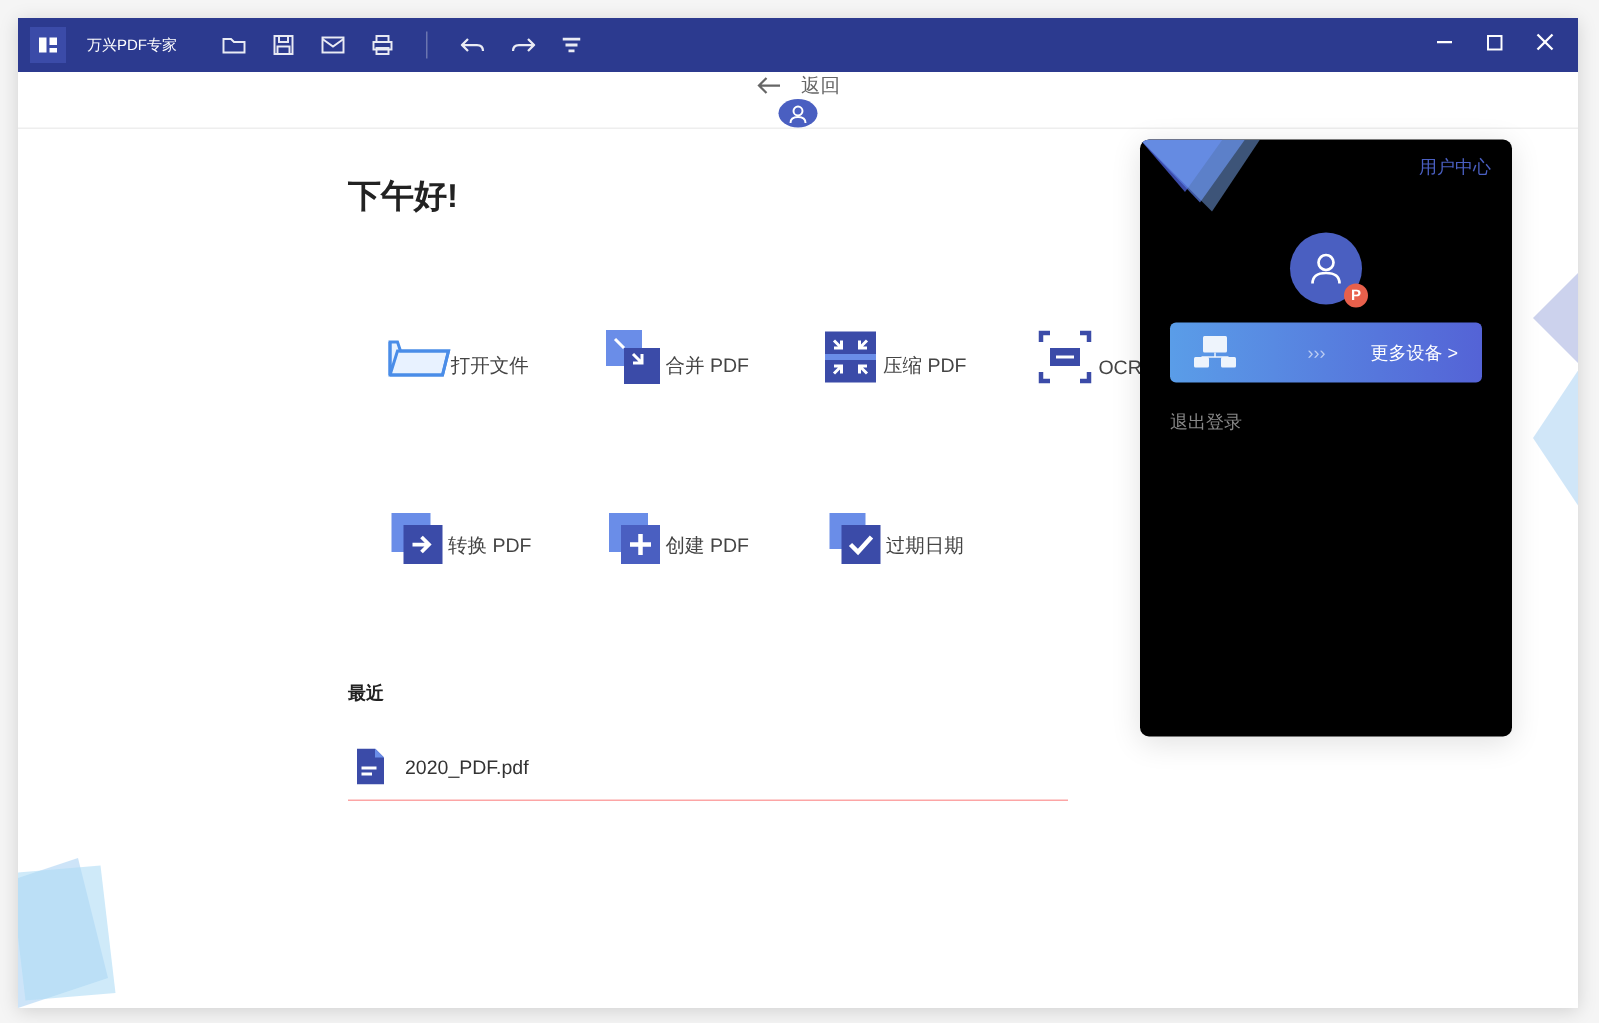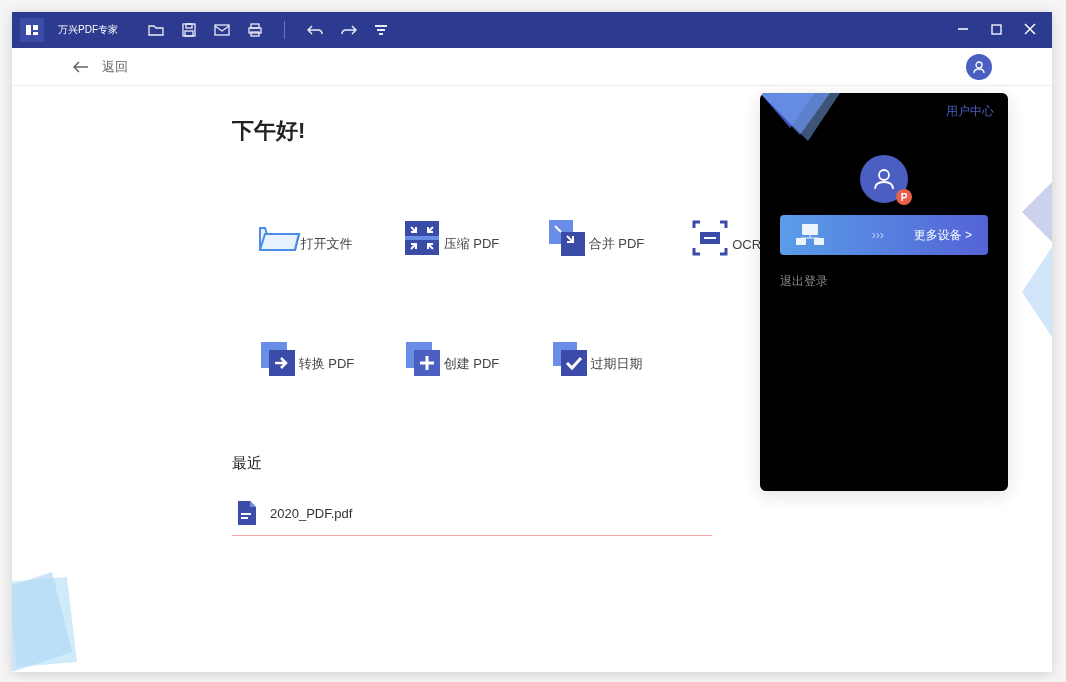--- a/index.html
+++ b/index.html
@@ -11,35 +11,35 @@
     .titlebar-logo { width: 24px; height: 24px; background: #3b4ba8; display: flex; align-items: center; justify-content: center; margin-right: 14px; }
     .titlebar-logo svg { width: 14px; height: 14px; }
     .titlebar-title { font-size: 10px; margin-right: 30px; }
     .titlebar-tools { display: flex; gap: 18px; }
     .titlebar-tool { cursor: pointer; opacity: 0.9; display: flex; align-items: center; }
     .titlebar-divider { width: 1px; height: 18px; background: rgba(255,255,255,0.3); margin: 0 4px; }
     .titlebar-spacer { flex: 1; }
     .window-controls { display: flex; gap: 22px; padding-right: 8px; }
     .window-control { cursor: pointer; }
     
-    .subheader { height: 38px; display: flex; align-items: center; padding: 0 60px; border-bottom: 1px solid #eee; }
+    .subheader { height: 38px; display: flex; align-items: center; padding: 0 60px; border-bottom: 1px solid #eee; flex-direction: column; }
     .back-btn { display: flex; align-items: center; gap: 12px; cursor: pointer; color: #666; font-size: 13px; }
     .subheader-spacer { flex: 1; }
     .user-btn { width: 26px; height: 26px; border-radius: 50%; background: #4a5fc1; display: flex; align-items: center; justify-content: center; cursor: pointer; }
     
     .content { padding: 30px 220px 0 220px; position: relative; }
     .greeting { font-size: 22px; font-weight: bold; color: #222; margin-bottom: 38px; }
     
     .action-grid { display: flex; flex-wrap: wrap; gap: 0; width: 620px; }
     .action-item { width: 145px; height: 120px; display: flex; flex-direction: row; align-items: center; justify-content: center; cursor: pointer; }
     .action-icon { width: 44px; height: 44px; margin-bottom: 12px; display: flex; align-items: center; justify-content: center; }
     .action-label { font-size: 13px; color: #444; }
     
     .recent-section { margin-top: 30px; }
-    .recent-title { font-size: 15px; font-weight: normal; color: #222; margin-bottom: 18px; }
+    .recent-title { font-size: 12px; font-weight: bold; color: #222; margin-bottom: 18px; }
     .recent-item { display: flex; align-items: center; gap: 14px; padding: 10px 4px; border-bottom: 1px solid #fca5a5; cursor: pointer; width: 480px; }
     .recent-file-icon { width: 20px; height: 24px; }
     .recent-filename { font-size: 13px; color: #333; }
     
     .user-panel { position: absolute; top: 81px; right: 44px; width: 248px; height: 398px; background: #000000; border-radius: 6px; box-shadow: 0 4px 20px rgba(0,0,0,0.12); padding: 0; overflow: hidden; }
     .panel-header { position: relative; height: 36px; }
     .panel-deco { position: absolute; top: 0; left: 0; }
     .panel-link { position: absolute; top: 10px; right: 14px; font-size: 12px; color: #4a5fc1; cursor: pointer; }
     .panel-avatar { width: 48px; height: 48px; border-radius: 50%; background: #4a5fc1; margin: 26px auto 0; position: relative; display: flex; align-items: center; justify-content: center; }
     .panel-avatar-badge { position: absolute; bottom: -2px; right: -4px; width: 16px; height: 16px; border-radius: 50%; background: #e8604c; color: #fff; font-size: 10px; display: flex; align-items: center; justify-content: center; font-weight: bold; }
@@ -153,41 +153,41 @@
         <div class="action-icon">
           <svg width="44" height="36" viewBox="0 0 44 36" fill="none" stroke="#4a8de8" stroke-width="2">
               <path d="M3 8 L3 30 L38 30 L42 14 L10 14 L8 8 Z" fill="#e8f2ff"></path>
               <path d="M3 8 L3 30 L8 14 L42 14 L38 30 L3 30"></path>
             </svg>
         </div>
         <div class="action-label">打开文件</div>
       </div>
       <div class="action-item">
         <div class="action-icon">
+          <svg width="40" height="40" viewBox="0 0 40 40">
+              <rect x="2" y="2" width="24" height="24" fill="#6a8de8"></rect>
+              <rect x="14" y="14" width="24" height="24" fill="#3b4ba8"></rect>
+              <path d="M20 18 L26 24 M26 18 L26 24 L20 24" stroke="#fff" stroke-width="2" fill="none"></path>
+              <path d="M8 8 L14 14" stroke="#fff" stroke-width="2"></path>
+            </svg>
+        </div>
+        <div class="action-label">合并 PDF</div>
+      </div>
+      <div class="action-item">
+        <div class="action-icon">
           <svg width="38" height="38" viewBox="0 0 38 38">
               <rect x="2" y="2" width="34" height="34" fill="#3b4ba8"></rect>
               <rect x="2" y="17" width="34" height="4" fill="#6a8de8"></rect>
               <path d="M8 8 L13 13 M13 8 L13 13 L8 13" stroke="#fff" stroke-width="2" fill="none"></path>
               <path d="M30 8 L25 13 M25 8 L25 13 L30 13" stroke="#fff" stroke-width="2" fill="none"></path>
               <path d="M8 30 L13 25 M13 30 L13 25 L8 25" stroke="#fff" stroke-width="2" fill="none"></path>
               <path d="M30 30 L25 25 M25 30 L25 25 L30 25" stroke="#fff" stroke-width="2" fill="none"></path>
             </svg>
         </div>
         <div class="action-label">压缩 PDF</div>
-      </div>
-      <div class="action-item">
-        <div class="action-icon">
-          <svg width="40" height="40" viewBox="0 0 40 40">
-              <rect x="2" y="2" width="24" height="24" fill="#6a8de8"></rect>
-              <rect x="14" y="14" width="24" height="24" fill="#3b4ba8"></rect>
-              <path d="M20 18 L26 24 M26 18 L26 24 L20 24" stroke="#fff" stroke-width="2" fill="none"></path>
-              <path d="M8 8 L14 14" stroke="#fff" stroke-width="2"></path>
-            </svg>
-        </div>
-        <div class="action-label">合并 PDF</div>
       </div>
       <div class="action-item">
         <div class="action-icon">
           <svg width="40" height="40" viewBox="0 0 40 40" fill="none" stroke="#3b4ba8" stroke-width="3">
               <path d="M4 10 L4 4 L10 4 M30 4 L36 4 L36 10 M36 30 L36 36 L30 36 M10 36 L4 36 L4 30"></path>
               <rect x="10" y="14" width="20" height="12" fill="#3b4ba8" stroke="none"></rect>
               <line x1="14" y1="20" x2="26" y2="20" stroke="#fff" stroke-width="2"></line>
             </svg>
         </div>
         <div class="action-label">OCR PDF</div>

